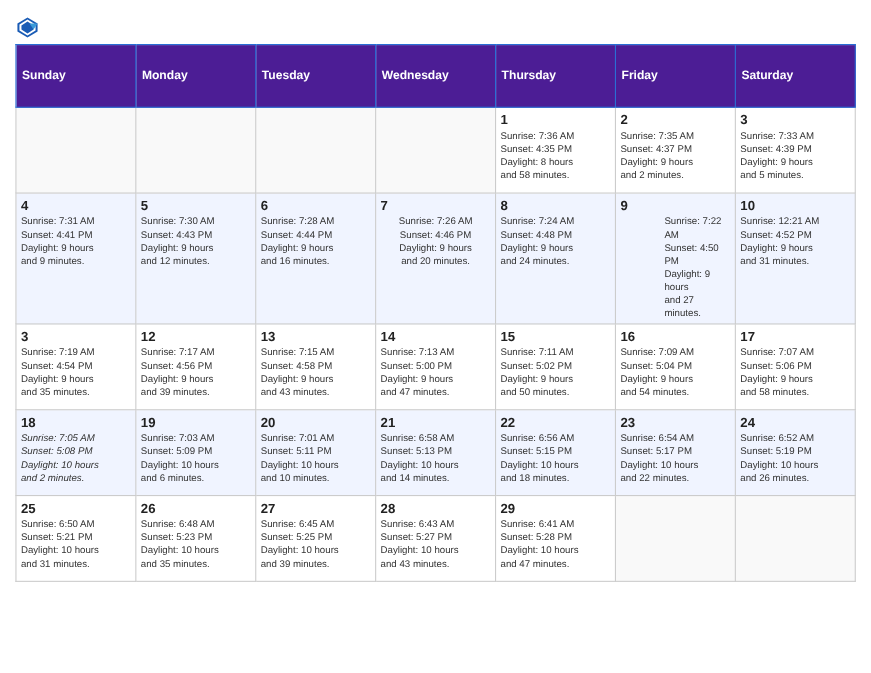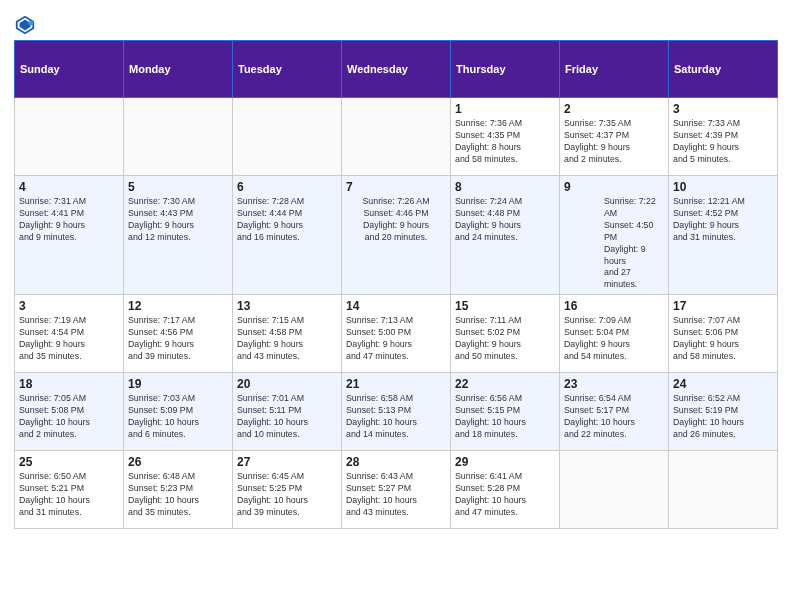--- a/index.html
+++ b/index.html
@@ -258,21 +258,21 @@
             <span class="day-num">17</span>
             <div class="day-info" style="white-space: pre-line;">Sunrise: 7:07 AM
 Sunset: 5:06 PM
 Daylight: 9 hours
 and 58 minutes.</div>
           </td>
         </tr>
         <tr>
           <td>
             <span class="day-num">18</span>
-            <div class="day-info" style="white-space: pre-line;">Sunrise: 7:05 AM
+            <div class="day-info" style="white-space: pre-line; font-style: italic;">Sunrise: 7:05 AM
 Sunset: 5:08 PM
 Daylight: 10 hours
 and 2 minutes.</div>
           </td>
           <td>
             <span class="day-num">19</span>
             <div class="day-info" style="white-space: pre-line;">Sunrise: 7:03 AM
 Sunset: 5:09 PM
 Daylight: 10 hours
 and 6 minutes.</div>

